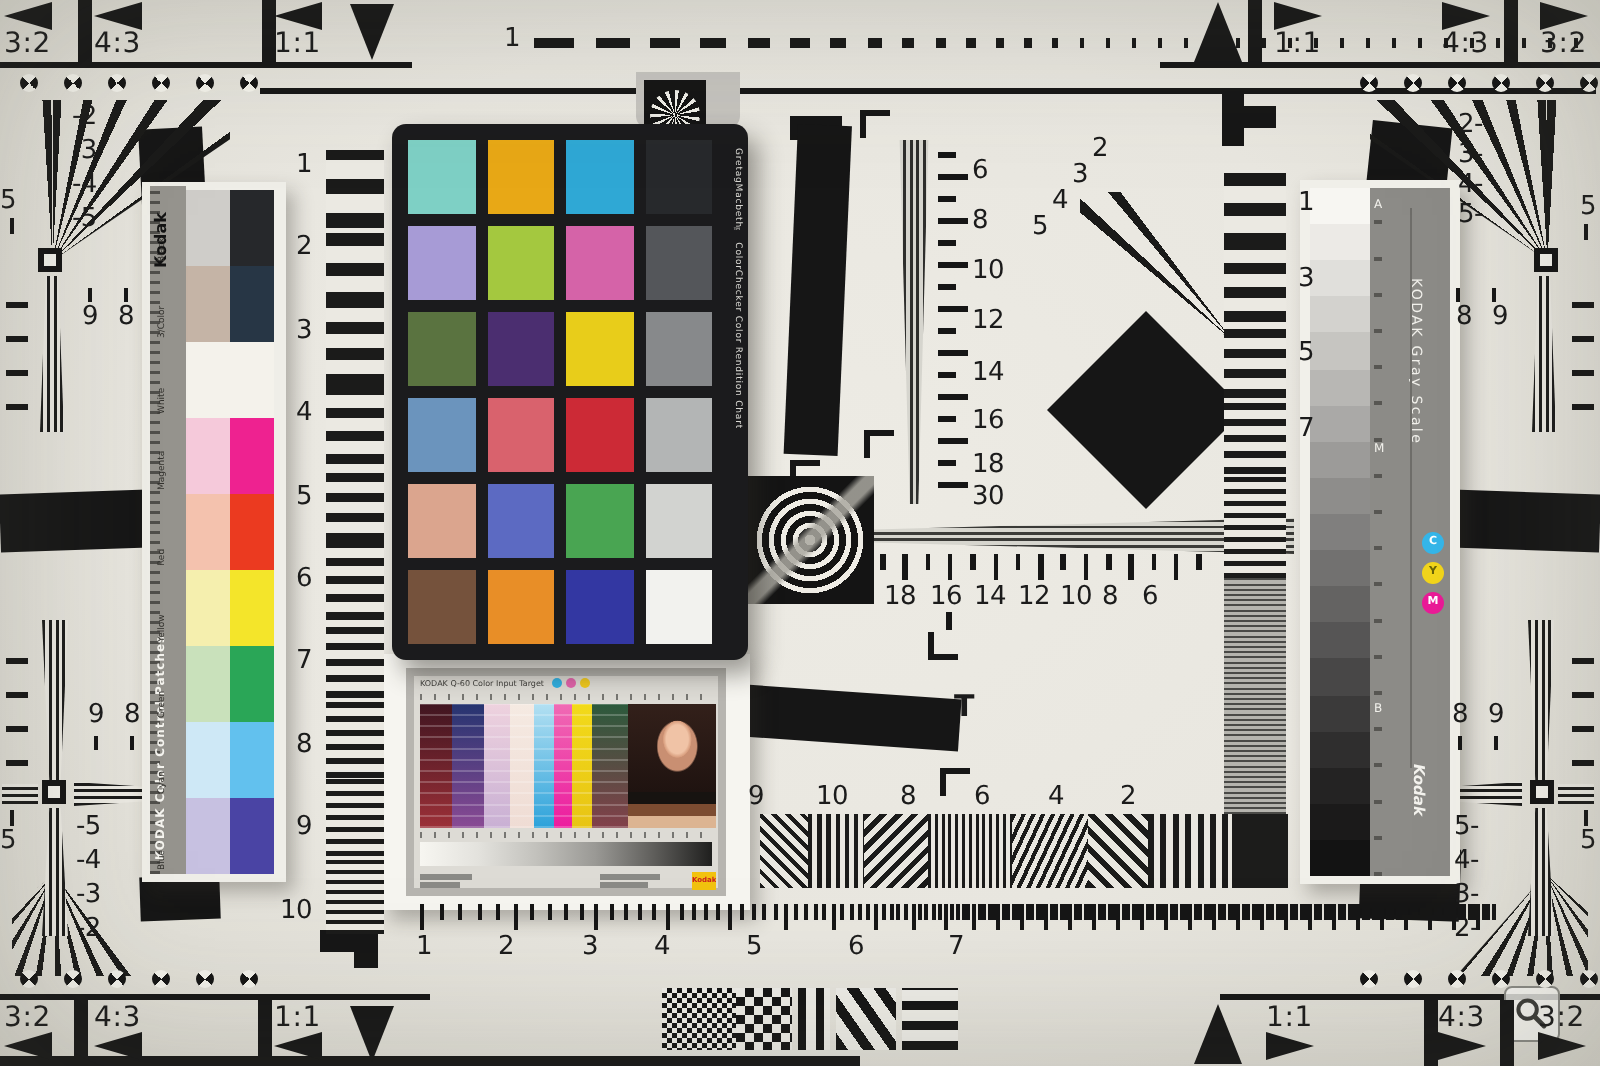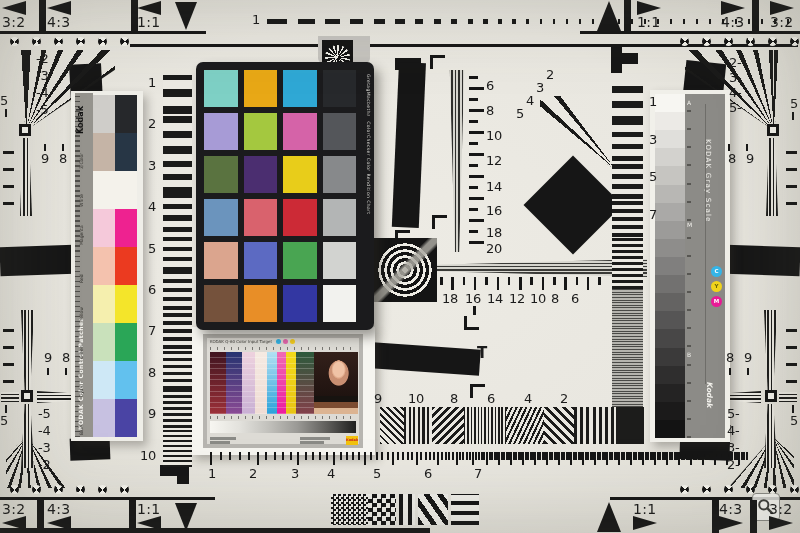--- a/index.html
+++ b/index.html
@@ -390,21 +390,21 @@
     <div class="num" style="left: 649px; top: 132.5px;">3</div>
     <div class="num" style="left: 649px; top: 170px;">5</div>
     <div class="num" style="left: 649px; top: 207.5px;">7</div>
     <div class="num" style="left: 486px; top: 79px;">6</div>
     <div class="num" style="left: 486px; top: 104px;">8</div>
     <div class="num" style="left: 486px; top: 129px;">10</div>
     <div class="num" style="left: 486px; top: 154px;">12</div>
     <div class="num" style="left: 486px; top: 180px;">14</div>
     <div class="num" style="left: 486px; top: 204px;">16</div>
     <div class="num" style="left: 486px; top: 226px;">18</div>
-    <div class="num" style="left: 486px; top: 242px;">20</div>
+    <div class="num" style="left: 486px; top: 242px;">30</div>
     <div class="num" style="left: 442px; top: 292px;">18</div>
     <div class="num" style="left: 465px; top: 292px;">16</div>
     <div class="num" style="left: 487px; top: 292px;">14</div>
     <div class="num" style="left: 509px; top: 292px;">12</div>
     <div class="num" style="left: 530px; top: 292px;">10</div>
     <div class="num" style="left: 551px; top: 292px;">8</div>
     <div class="num" style="left: 571px; top: 292px;">6</div>
     <div class="num" style="left: 374px; top: 392px;">9</div>
     <div class="num" style="left: 408px; top: 392px;">10</div>
     <div class="num" style="left: 450px; top: 392px;">8</div>

